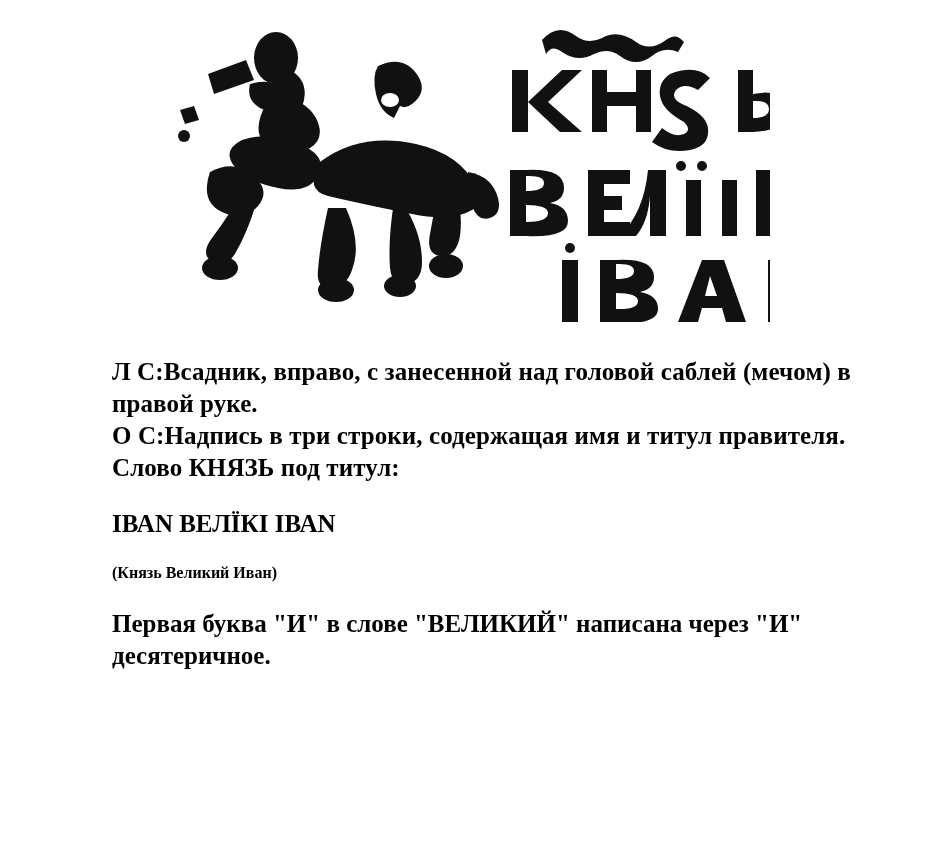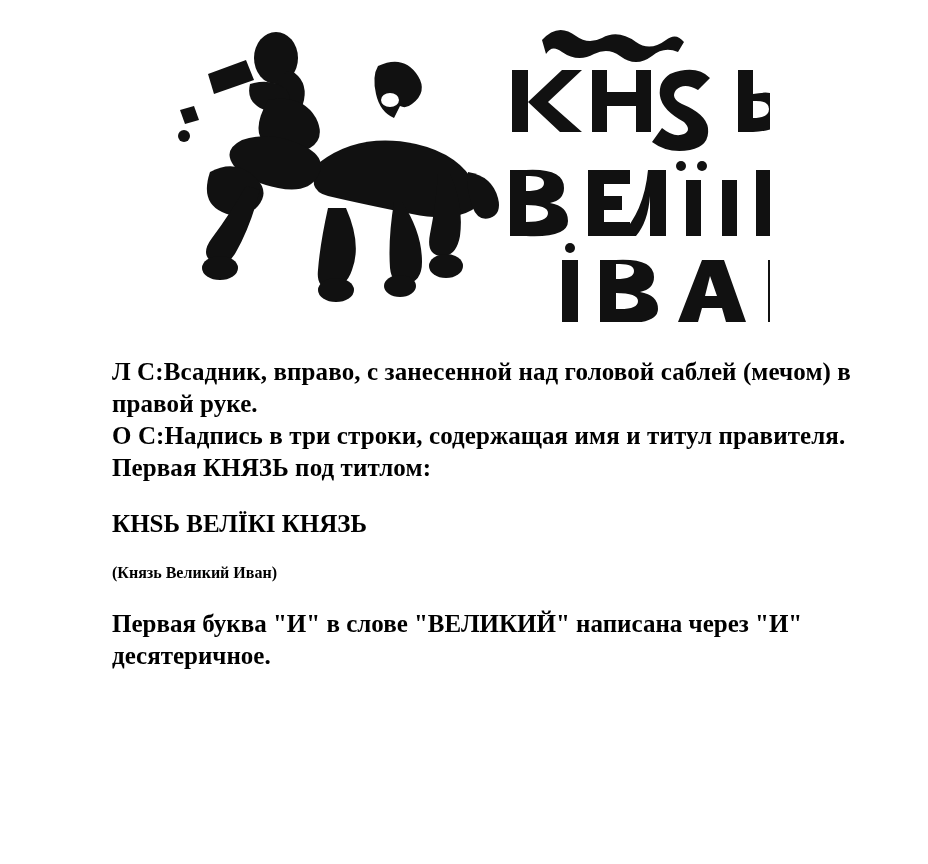--- a/index.html
+++ b/index.html
@@ -156,26 +156,26 @@
     </svg>
   </div>
 
   <div class="text-block">
 
     <div class="desc-line">
       <span>Л С:</span><span>Всадник, вправо, с занесенной над головой саблей (мечом) в правой руке.</span>
     </div>
 
     <div class="desc-line">
-      <span>О С:</span><span>Надпись в три строки, содержащая имя и титул правителя. Первая КНЯЗЬ под титлом:</span>
+      <span>О С:</span><span>Надпись в три строки, содержащая имя и титул правителя. Слово КНЯЗЬ под титул:</span>
     </div>
 
     <div class="para-gap"></div>
 
-    <div class="translit">КНSЬ ВЕЛЇКІ КНЯЗЬ</div>
+    <div class="translit">ІВАN ВЕЛЇКІ ІВАN</div>
 
     <div class="para-gap"></div>
 
     <div class="translation">(Князь Великий Иван)</div>
 
     <div class="para-gap"></div>
 
     <div class="note">Первая буква "И" в слове "ВЕЛИКИЙ" написана через "И" десятеричное.</div>
 
   </div>

